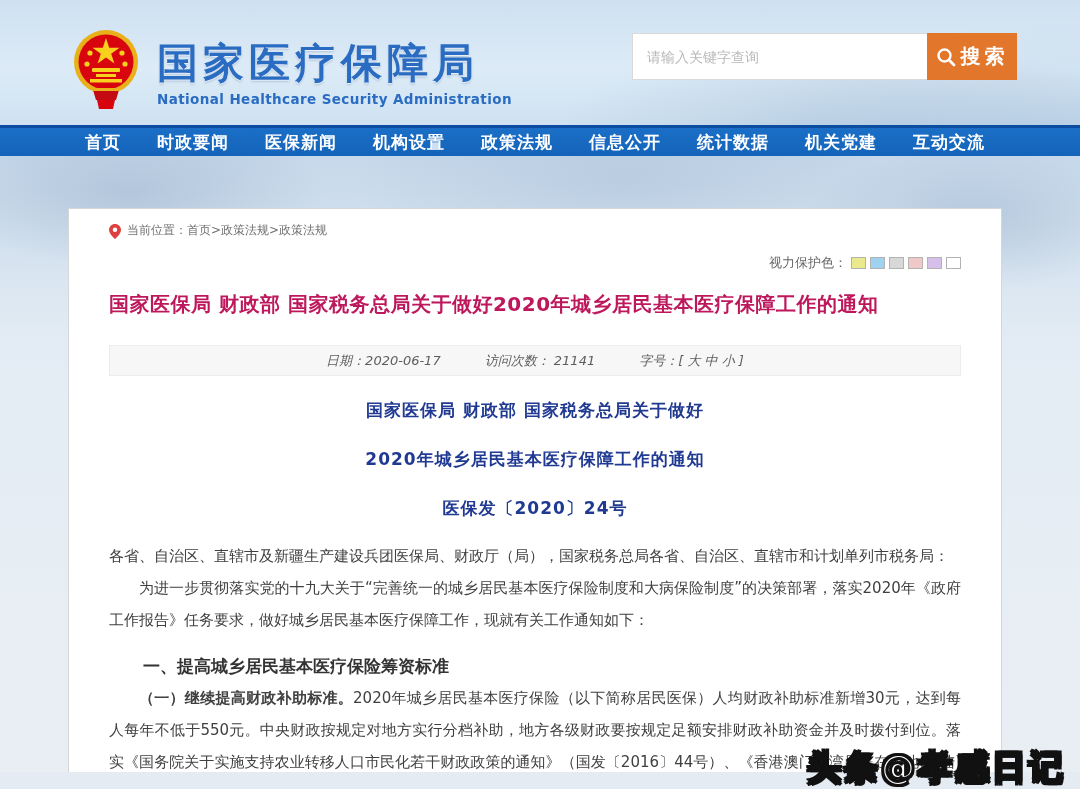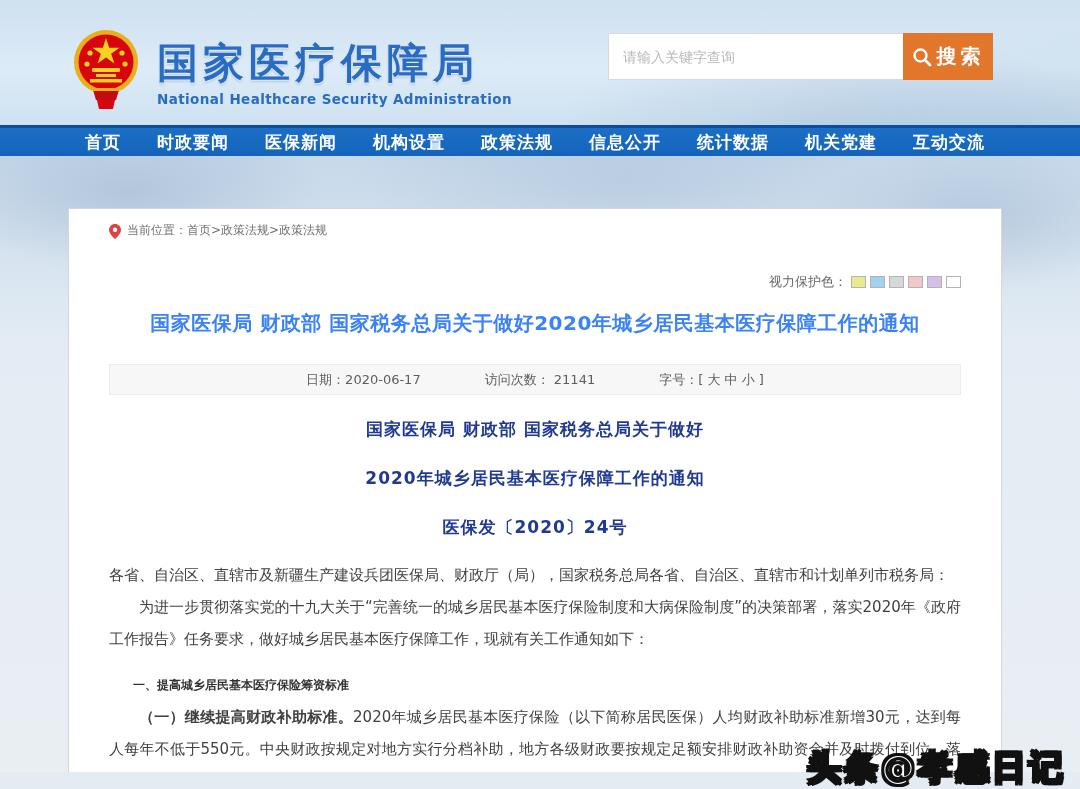--- a/index.html
+++ b/index.html
@@ -25,21 +25,21 @@
   .logo-group{ position:absolute; left:73px; top:26px; display:flex; align-items:center; z-index:2; }
   .emblem{ width:66px; height:92px; margin-right:18px; }
   .site-title{
     font-size:41px; font-weight:bold; color:#2a6cc2; letter-spacing:5px;
     text-shadow:0 1px 1px rgba(255,255,255,.8), 0 2px 2px rgba(40,80,140,.25);
     line-height:52px;
   }
   .site-subtitle{
     font-size:13.5px; font-weight:bold; color:#2a6cc2; letter-spacing:.4px; margin-top:2px;
   }
-  .search-group{ position:absolute; right:87px; top:33px; display:flex; z-index:2; }
+  .search-group{ position:absolute; right:63px; top:33px; display:flex; z-index:2; }
   .search-input{
     width:295px; height:47px; border:1px solid #d9d9d9; border-right:none;
     background:#fff; padding:0 14px; font-size:14px; color:#333; outline:none;
     font-family:"DejaVu Sans","Liberation Sans",sans-serif;
   }
   .search-input::placeholder{ color:#b9b9b9; }
   .search-btn{
     width:90px; height:47px; border:none; background:#e2772c; color:#fff;
     font-size:20px; font-weight:bold; letter-spacing:4px; cursor:pointer;
     display:flex; align-items:center; justify-content:center; gap:5px;
@@ -73,43 +73,43 @@
   }
 
   
   .content-card{
     position:absolute; left:68px; top:52px; width:934px; height:564px;
     background:#fff; border:1px solid #d6d6d6; border-bottom:none;
     padding:13px 40px 0 40px; overflow:hidden;
   }
   .breadcrumb-row{ display:flex; align-items:flex-end; font-size:12px; color:#707070; }
   .breadcrumb-row svg{ margin-right:6px; }
-  .eye-row{ display:flex; justify-content:flex-end; align-items:center; margin-top:34px;
+  .eye-row{ display:flex; justify-content:flex-end; align-items:center; margin-top:15px;
     font-size:13px; color:#666; }
   .swatch{ display:inline-block; width:15px; height:12px; border:1px solid #b3b3b3;
     margin-left:4px; cursor:pointer; }
   .article-title{
-    margin-top:19px; text-align:center; font-size:20px; font-weight:bold; color:#3b82f6;
+    margin-top:19px; text-align:left; font-size:20px; font-weight:bold; color:#be185d;
     letter-spacing:.5px;
   }
   .meta-bar{
     margin-top:27px; height:31px; background:#f7f7f7; border:1px solid #ececec;
-    display:flex; align-items:center; justify-content:center; gap:64px;
-    font-size:13px; color:#5e5e5e;
+    display:flex; align-items:center; justify-content:center; gap:44px;
+    font-size:13px; color:#5e5e5e;font-style:italic;
   }
   .meta-bar .fs{ cursor:pointer; }
   .doc-heading{
     text-align:center; color:#203a92; font-weight:bold; font-size:17px;
     margin-top:26px; letter-spacing:1px;
   }
   .doc-heading.first{ margin-top:23px; }
   .body-text{ font-size:15px; color:#404040; line-height:32px; }
   .salutation{ margin-top:20px; }
   .para{ text-indent:2em; text-align:justify; }
-  .section-heading{ margin-top:14px; text-indent:2em; font-weight:bold; color:#333; font-size:12px; }
+  .section-heading{ margin-top:14px; text-indent:2em; font-weight:bold; color:#333; font-size:17px; }
   .lead-bold{ font-weight:bold; }
 
   
   .watermark{
     position:absolute; right:14px; bottom:-2px; z-index:9;
     font-size:34px; font-weight:bold; letter-spacing:3px; color:#fff;
     -webkit-text-stroke:2px #111;
     text-shadow:-2px -2px 0 #111, 2px -2px 0 #111, -2px 2px 0 #111, 2px 2px 0 #111;
     pointer-events:none; white-space:nowrap;
   }

